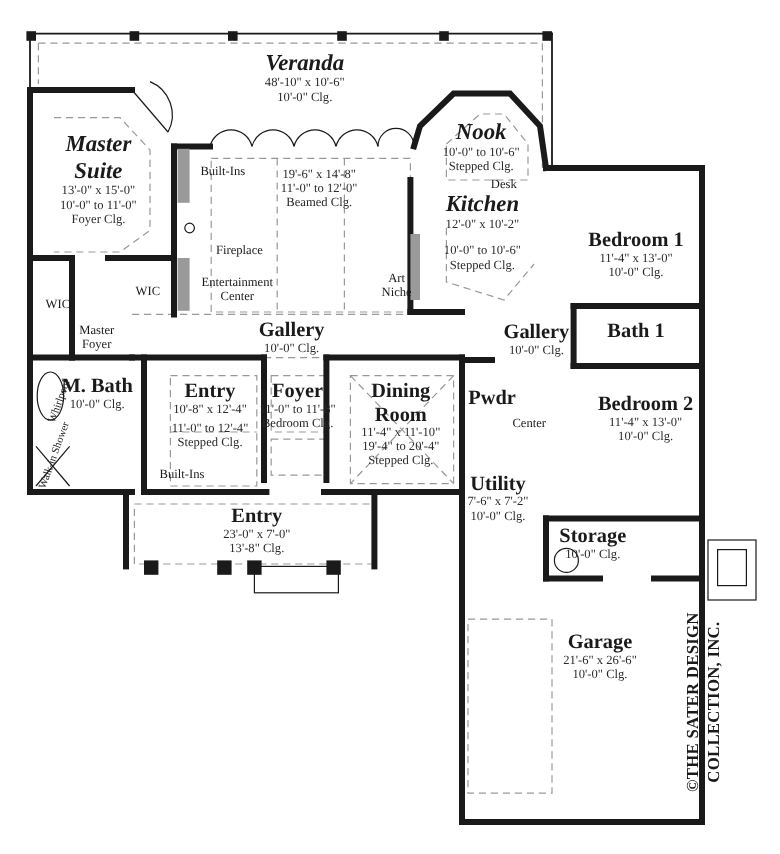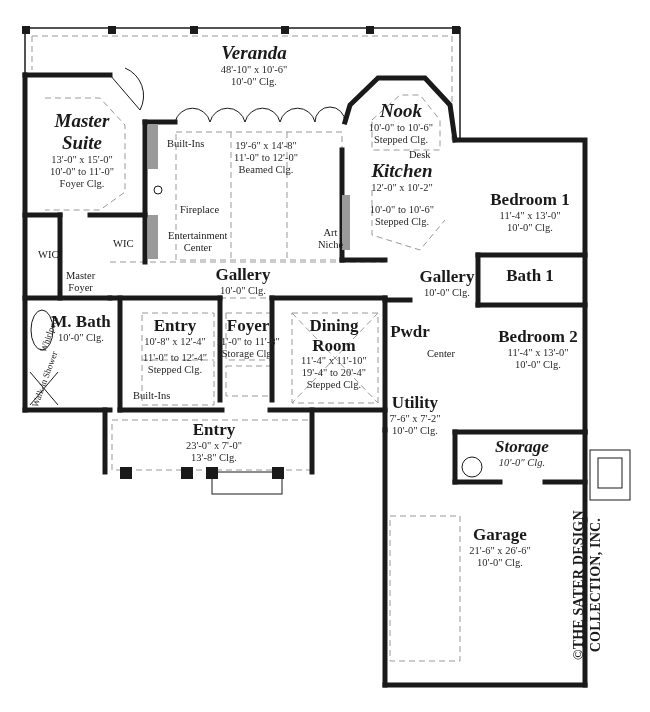--- a/index.html
+++ b/index.html
@@ -217,42 +217,42 @@
 <div class="room" style="left:175px;top:316px;">
   <span class="name">Entry</span>
   <span class="dim">10'-8" x 12'-4"</span>
   <span class="dim" style="margin-top:4px">11'-0" to 12'-4"</span>
   <span class="dim">Stepped Clg.</span>
 </div>
 
 <div class="room" style="left:248px;top:316px;">
   <span class="name">Foyer</span>
   <span class="dim">11'-0" to 11'-8"</span>
-  <span class="dim">Storage Clg.</span>
+  <span class="dim">Bedroom Clg.</span>
 </div>
 
 <div class="room" style="left:334px;top:316px;">
   <span class="name">Dining</span>
   <span class="name">Room</span>
   <span class="dim">11'-4" x 11'-10"</span>
   <span class="dim">19'-4" to 20'-4"</span>
   <span class="dim">Stepped Clg.</span>
 </div>
 
 <div class="room" style="left:410px;top:322px;">
   <span class="name">Pwdr</span>
 </div>
 
 <div class="room" style="left:415px;top:393px;">
   <span class="name">Utility</span>
   <span class="dim">7'-6" x 7'-2"</span>
   <span class="dim">10'-0" Clg.</span>
 </div>
 
-<div class="room" style="left:522px;top:437px;font-style:italic;">
+<div class="room" style="left:494px;top:437px;">
   <span class="name">Storage</span>
   <span class="dim">10'-0" Clg.</span>
 </div>
 
 <div class="room" style="left:214px;top:420px;">
   <span class="name">Entry</span>
   <span class="dim">23'-0" x 7'-0"</span>
   <span class="dim">13'-8" Clg.</span>
 </div>
 

